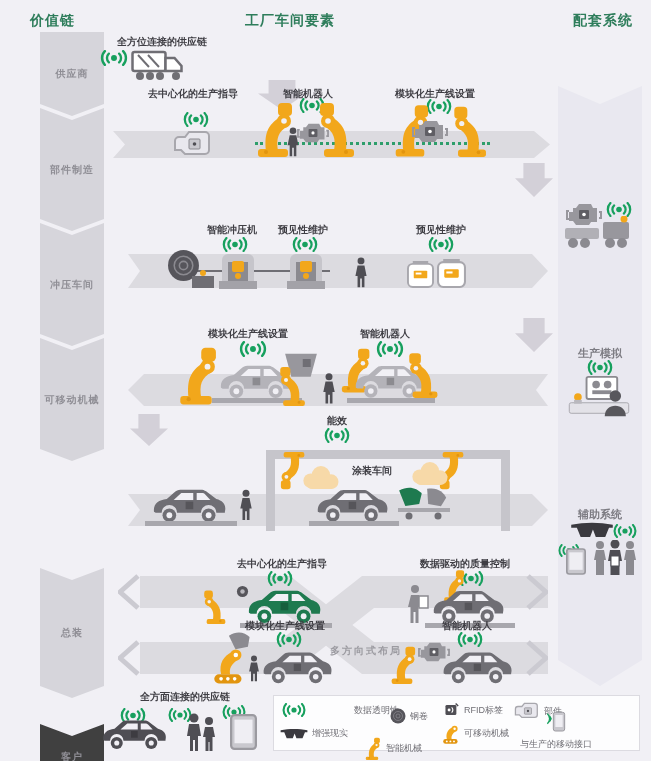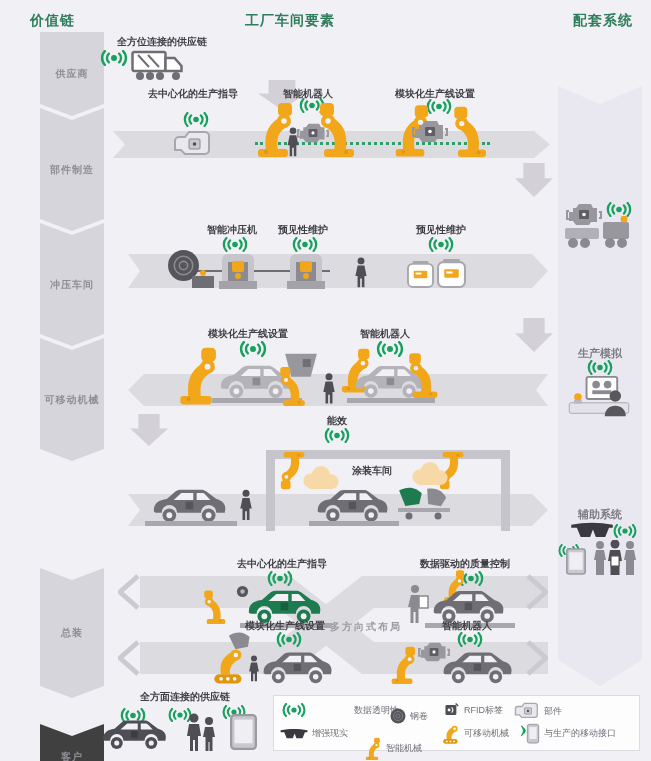--- a/index.html
+++ b/index.html
@@ -620,21 +620,21 @@
           <path d="M22 86 H160 L244 20 H430 V52 H256 L172 118 H22 Z"></path>
         </g>
         <g fill="none" stroke="#cbcad1" stroke-width="5">
           <path d="M20 20 L2 36 L20 52"></path>
           <path d="M20 86 L2 102 L20 118"></path>
           <path d="M410 20 L428 36 L410 52"></path>
           <path d="M410 86 L428 102 L410 118"></path>
         </g>
       </svg>
     </div>
-  <div class="lbl-lt" style="left:330px;top:620px;">多方向式布局</div>
+  <div class="lbl-lt" style="left:330px;top:644px;">多方向式布局</div>
   <div class="lbl" style="left:237px;top:557px;">去中心化的生产指导</div>
   <div class="ico" style="left:267px;top:571px;width:26px;height:15px;">
       <svg viewBox="0 0 24 14">
         <circle cx="12" cy="7" r="2.6" fill="#17a05e"></circle>
         <g stroke="#17a05e" stroke-width="2.1" fill="none" stroke-linecap="round">
           <path d="M7.5 3.2a5.2 5.2 0 0 0 0 7.6"></path>
           <path d="M4 1a8.6 8.6 0 0 0 0 12"></path>
           <path d="M16.5 3.2a5.2 5.2 0 0 1 0 7.6"></path>
           <path d="M20 1a8.6 8.6 0 0 1 0 12"></path>
         </g>
@@ -941,21 +941,21 @@
             <rect x="2" y="29" width="24" height="8" rx="4" fill="#e2950f"></rect>
             <g fill="#fff">
               <circle cx="8" cy="33" r="1.6"></circle>
               <circle cx="14" cy="33" r="1.6"></circle>
               <circle cx="20" cy="33" r="1.6"></circle>
             </g>
           </svg>
         </div>
       <span>可移动机械</span>
     </div>
-    <div class="leg-item" style="left:246px;top:24px;">
+    <div class="leg-item" style="left:246px;top:12px;flex-direction:column;">
       <div class="ico" style="position:relative;width:20px;height:26px;">
           <svg viewBox="0 0 30 36">
             <g stroke="#17a05e" fill="none" stroke-width="2">
               <path d="M5 10a6 6 0 0 1 0 9"></path>
               <path d="M2 7a10 10 0 0 1 0 15"></path>
             </g>
             <circle cx="6.5" cy="14.5" r="2" fill="#17a05e"></circle>
             <rect x="11" y="5" width="17" height="28" rx="3" fill="#c9c8ce" stroke="#9b9aa0" stroke-width="1.5"></rect>
             <rect x="14" y="9" width="11" height="18" fill="#efeef3"></rect>
           </svg>

